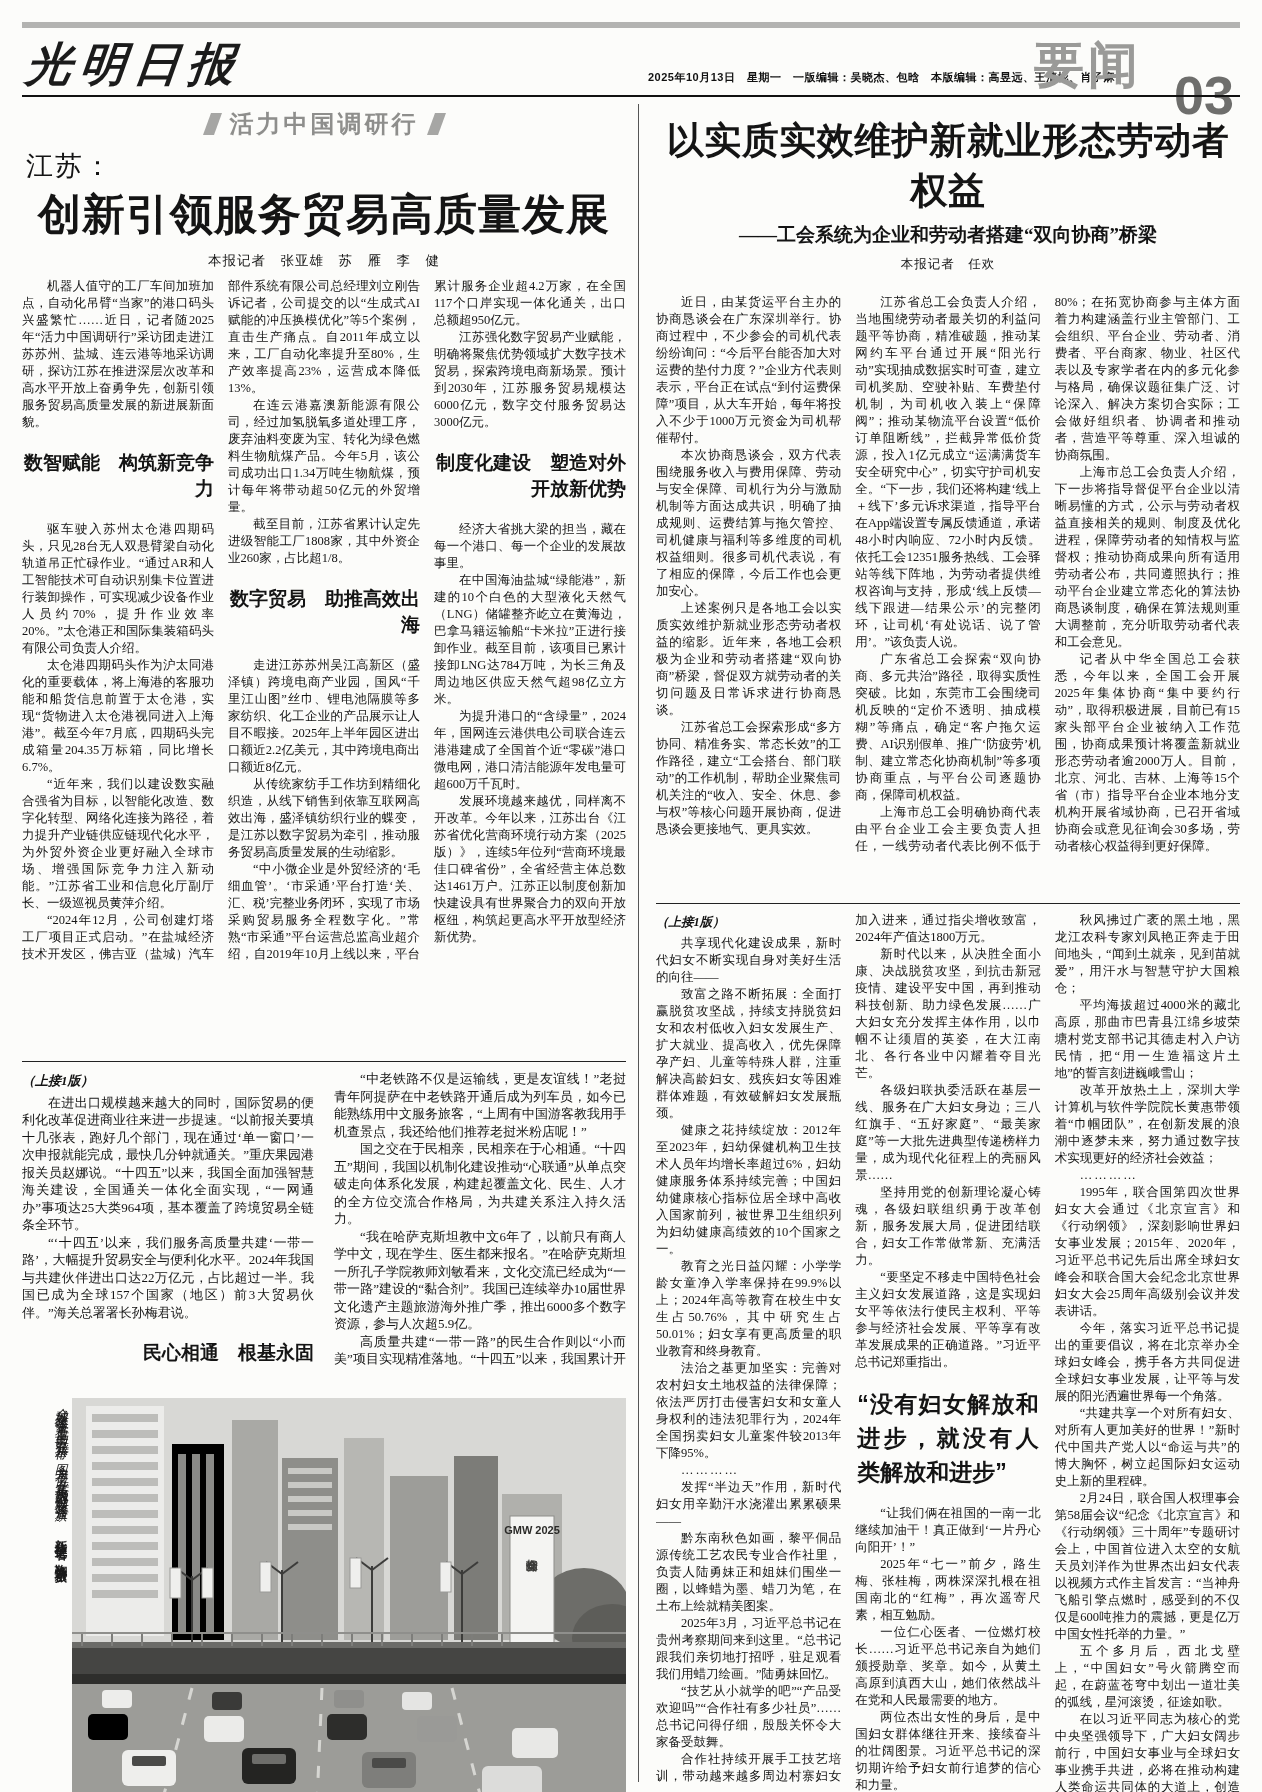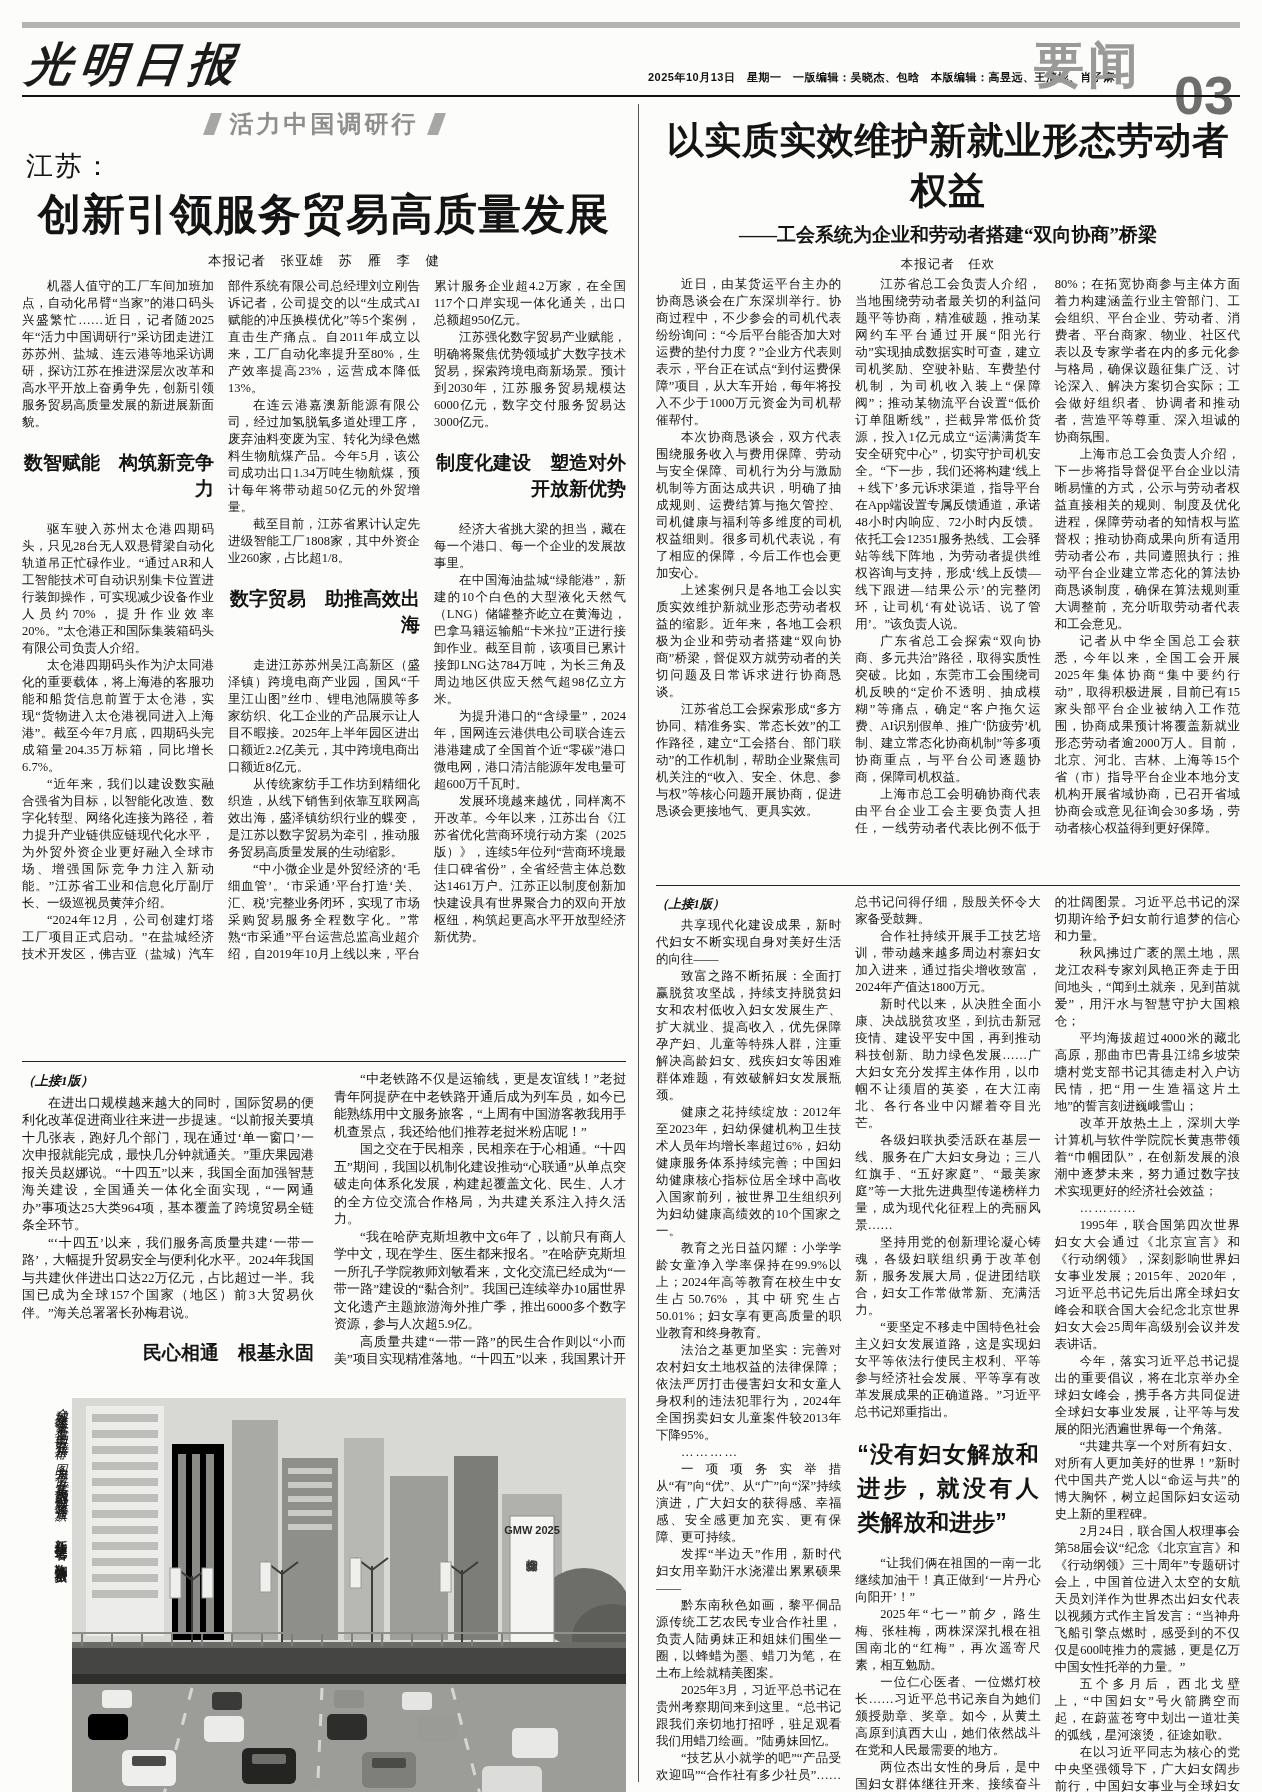--- a/index.html
+++ b/index.html
@@ -45,21 +45,21 @@
   .hrule{height:1px;background:#222;margin:9px 0 8px;}
   
   .photo-row{display:flex;margin-top:10px;height:404px;}
   .vcaption{writing-mode:vertical-rl;width:50px;height:100%;font-size:12.5px;line-height:23px;
         font-style:italic;letter-spacing:2px;color:#1a1a1a;}
   .vcaption .credit{font-weight:bold;font-style:normal;}
   .photo-frame{flex:1;background:#cfcfcc;}
   
   h2.rtitle{font-size:37px;font-weight:900;text-align:center;margin:16px 0 6px;letter-spacing:.5px;}
   .r-sub{font-size:19px;font-weight:bold;text-align:center;margin:4px 0 8px;}
-  .r-byline{text-align:center;font-size:12.5px;margin-bottom:3px;letter-spacing:1px;}
+  .r-byline{text-align:center;font-size:12.5px;margin-bottom:21px;letter-spacing:1px;}
 </style>
 </head>
 <body>
 
 <div class="page">
 
   <div class="grayband"></div>
   <div class="logo">光明日报</div>
   <div class="dateline">2025年10月13日　星期一　一版编辑：吴晓杰、包晗　本版编辑：高昱远、王清彬、肖子麻</div>
   <div class="secname">要闻</div>
@@ -262,21 +262,20 @@
     <div class="hrule"></div>
 
     <div class="cols colsr2">
         <p class="cont-label">（上接1版）</p>
         <p class="para">共享现代化建设成果，新时代妇女不断实现自身对美好生活的向往——</p>
         <p class="para">致富之路不断拓展：全面打赢脱贫攻坚战，持续支持脱贫妇女和农村低收入妇女发展生产、扩大就业、提高收入，优先保障孕产妇、儿童等特殊人群，注重解决高龄妇女、残疾妇女等困难群体难题，有效破解妇女发展瓶颈。</p>
         <p class="para">健康之花持续绽放：2012年至2023年，妇幼保健机构卫生技术人员年均增长率超过6%，妇幼健康服务体系持续完善；中国妇幼健康核心指标位居全球中高收入国家前列，被世界卫生组织列为妇幼健康高绩效的10个国家之一。</p>
         <p class="para">教育之光日益闪耀：小学学龄女童净入学率保持在99.9%以上；2024年高等教育在校生中女生占50.76%，其中研究生占50.01%；妇女享有更高质量的职业教育和终身教育。</p>
         <p class="para">法治之基更加坚实：完善对农村妇女土地权益的法律保障；依法严厉打击侵害妇女和女童人身权利的违法犯罪行为，2024年全国拐卖妇女儿童案件较2013年下降95%。</p>
         <p class="dots">…………</p>
-        <p class="para">一项项务实举措从“有”向“优”、从“广”向“深”持续演进，广大妇女的获得感、幸福感、安全感更加充实、更有保障、更可持续。</p>
         <p class="para">发挥“半边天”作用，新时代妇女用辛勤汗水浇灌出累累硕果——</p>
         <p class="para">黔东南秋色如画，黎平侗品源传统工艺农民专业合作社里，负责人陆勇妹正和姐妹们围坐一圈，以蜂蜡为墨、蜡刀为笔，在土布上绘就精美图案。</p>
         <p class="para">2025年3月，习近平总书记在贵州考察期间来到这里。“总书记跟我们亲切地打招呼，驻足观看我们用蜡刀绘画。”陆勇妹回忆。</p>
         <p class="para">“技艺从小就学的吧”“产品受欢迎吗”“合作社有多少社员”……总书记问得仔细，殷殷关怀令大家备受鼓舞。</p>
         <p class="para">合作社持续开展手工技艺培训，带动越来越多周边村寨妇女加入进来，通过指尖增收致富，2024年产值达1800万元。</p>
         <p class="para">新时代以来，从决胜全面小康、决战脱贫攻坚，到抗击新冠疫情、建设平安中国，再到推动科技创新、助力绿色发展……广大妇女充分发挥主体作用，以巾帼不让须眉的英姿，在大江南北、各行各业中闪耀着夺目光芒。</p>
         <p class="para">各级妇联执委活跃在基层一线、服务在广大妇女身边；三八红旗手、“五好家庭”、“最美家庭”等一大批先进典型传递榜样力量，成为现代化征程上的亮丽风景……</p>
         <p class="para">坚持用党的创新理论凝心铸魂，各级妇联组织勇于改革创新，服务发展大局，促进团结联合，妇女工作常做常新、充满活力。</p>
         <p class="para">“要坚定不移走中国特色社会主义妇女发展道路，这是实现妇女平等依法行使民主权利、平等参与经济社会发展、平等享有改革发展成果的正确道路。”习近平总书记郑重指出。</p>
         <h3 class="bigquote">“没有妇女解放和进步，就没有人类解放和进步”</h3>

